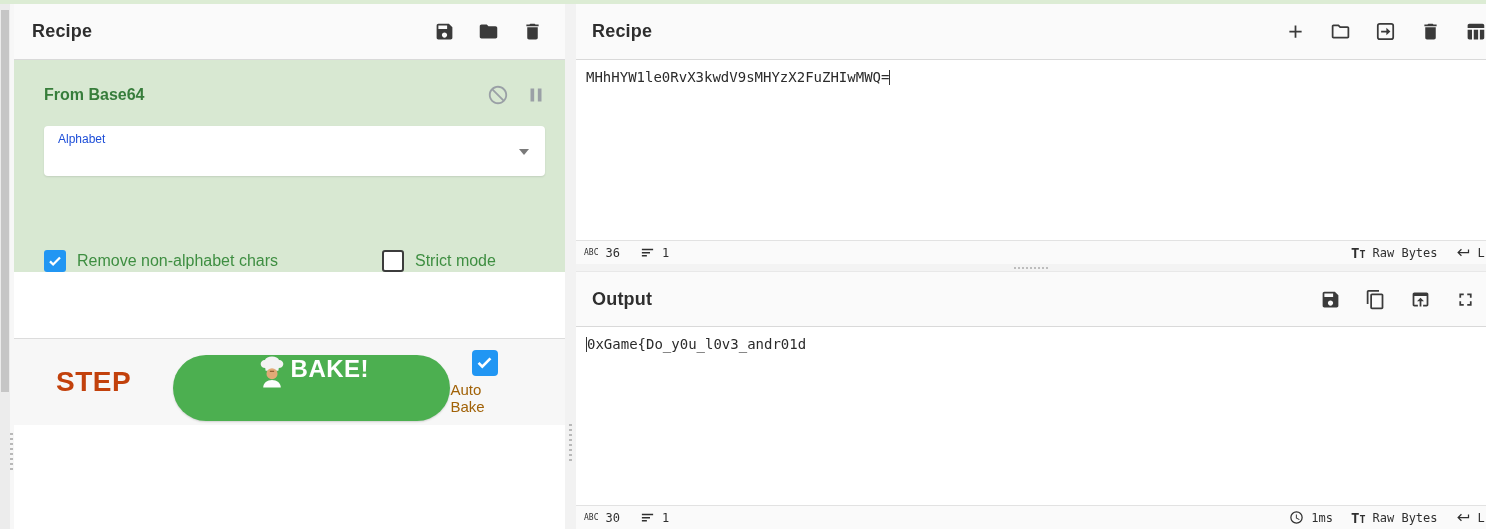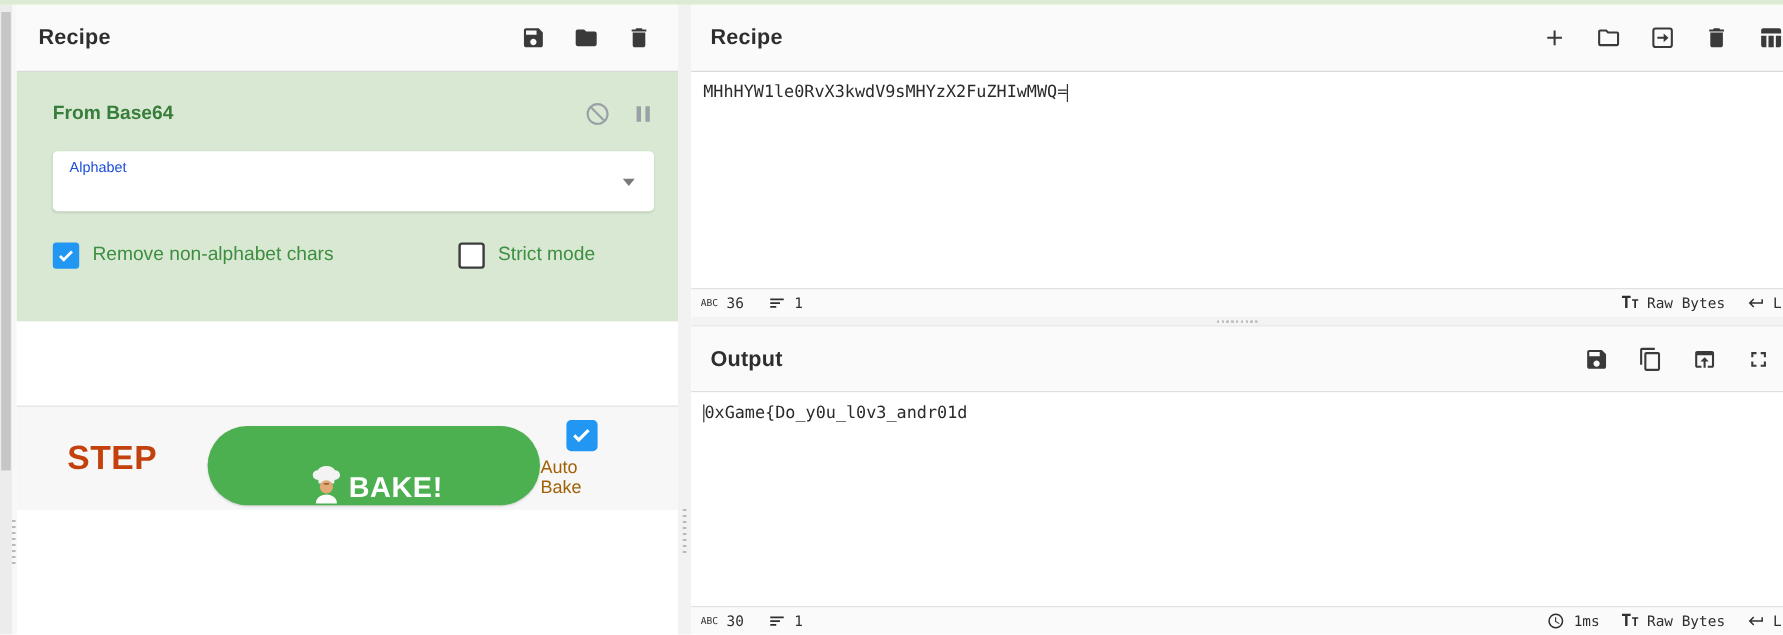--- a/index.html
+++ b/index.html
@@ -31,33 +31,33 @@
   .op-title { font-size:16px; font-weight:700; color:#377d3b; }
   .op-icons { margin-left:auto; display:flex; gap:16px; color:#9aa0a6; }
   .op-icons .icon-btn { width:22px; height:22px; }
 
   .arg-select { position:relative; margin:14px 20px 0 30px; height:50px; background:#fff; border-radius:4px; padding:6px 14px; box-shadow:0 1px 2px rgba(0,0,0,.10); cursor:pointer; }
   .arg-label { font-size:12px; color:#1d4ed8; }
   .arg-value { font-size:16px; color:#1f1f1f; margin-top:2px; font-family:"DejaVu Sans Mono", monospace; }
   .select-caret { position:absolute; right:16px; top:23px; width:0; height:0; border-left:5px solid transparent; border-right:5px solid transparent; border-top:6px solid #7a7a7a; }
 
   .cb-row { display:flex; align-items:center; margin:26px 16px 0 30px; }
-  .cb-item { display:flex; align-items:center; gap:11px; cursor:pointer; }
+  .cb-item { display:flex; align-items:center; gap:11px; cursor:pointer;margin-top:48px; }
   .cb-item.first { width:338px; }
   .cb { width:22px; height:22px; border-radius:3px; display:inline-flex; align-items:center; justify-content:center; flex:0 0 auto; }
   .cb[data-checked="true"]  { background:#2196f3; }
   .cb[data-checked="false"] { background:#fff; border:2px solid #3c3c3c; }
   .cb svg { width:16px; height:16px; }
   .cb-label { font-size:16px; color:#3e8e41; }
 
   .recipe-space { flex:1 1 auto; background:#fff; border-bottom:1px solid #dcdcdc; }
 
   .controls { flex:0 0 86px; background:#f7f7f7; display:flex; align-items:center; padding:0 20px; }
   .step-btn { font-size:28px; font-weight:600; color:#c2410c; letter-spacing:.5px; margin-left:22px; cursor:pointer; }
-  .bake-btn { margin-left:42px; width:280px; height:66px; border-radius:33px; background:#4caf50; border:none; display:flex; align-items:flex-end; justify-content:center; gap:2px; cursor:pointer; box-shadow:0 1px 2px rgba(0,0,0,.15);margin-top:12px; }
+  .bake-btn { margin-left:42px; width:280px; height:66px; border-radius:33px; background:#4caf50; border:none; display:flex; align-items:flex-start; justify-content:center; gap:2px; cursor:pointer; box-shadow:0 1px 2px rgba(0,0,0,.15);margin-top:12px; }
   .bake-label { color:#fff; font-size:24px; font-weight:700; letter-spacing:.5px; }
   .autobake { margin-left:auto; margin-right:26px; display:flex; flex-direction:column; align-items:center; gap:5px; cursor:pointer; }
   .autobake .cb { width:26px; height:26px; border-radius:4px; }
   .autobake .cb svg { width:19px; height:19px; }
   .autobake-label { font-size:15px; color:#a16207; }
 
   
   .mid-gutter { position:absolute; left:565px; top:4px; width:11px; height:525px; background:#f2f2f2; }
 
   

